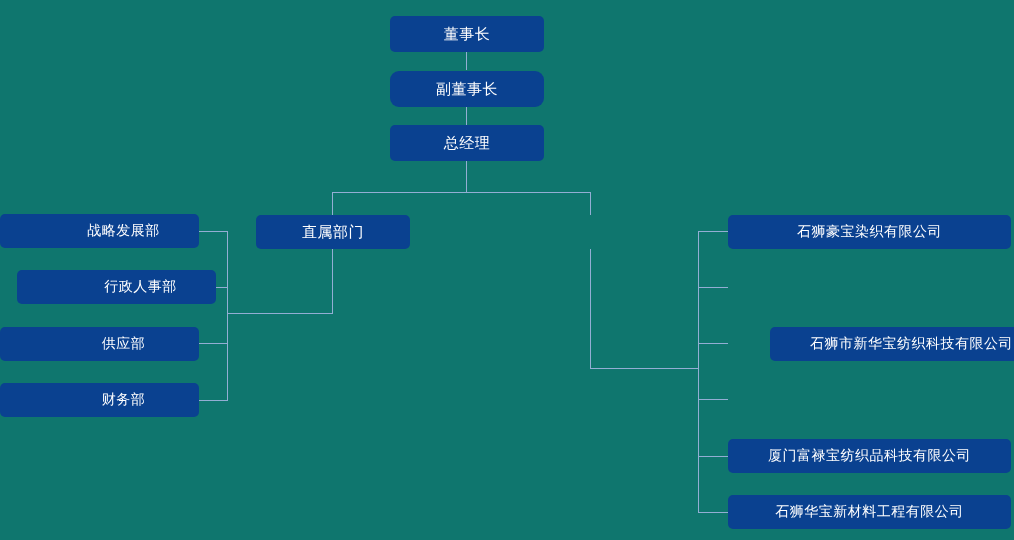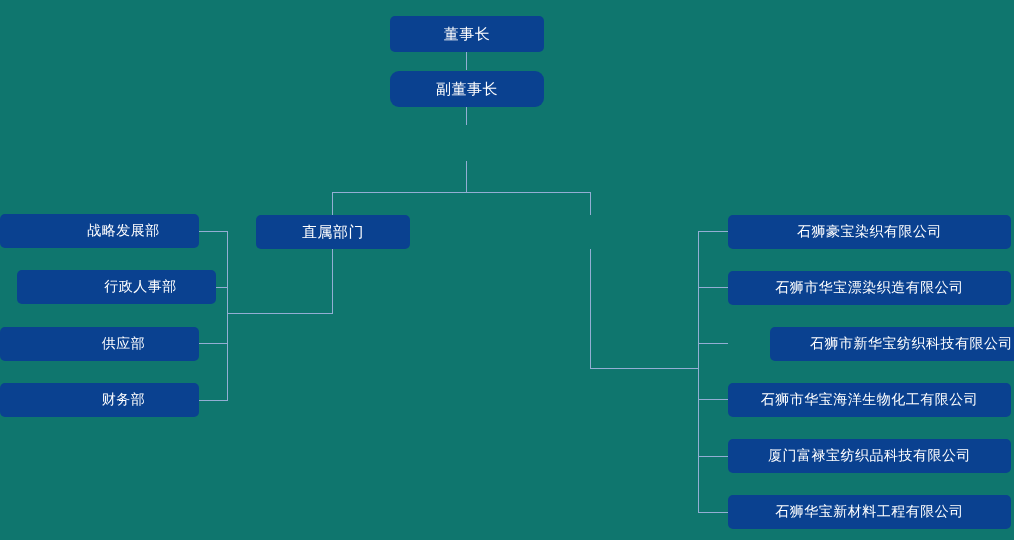--- a/index.html
+++ b/index.html
@@ -81,20 +81,23 @@
   <div class="line h" style="left:698px; top:399px; width:30px;"></div>
   <div class="line h" style="left:698px; top:456px; width:30px;"></div>
   <div class="line h" style="left:698px; top:512px; width:30px;"></div>
 
   <div class="node top" style="left:390px; top:16px; width:154px; height:36px;">
     <span>董事长</span>
   </div>
   <div class="node top" style="left:390px; top:71px; width:154px; height:36px;border-radius:9px;">
     <span>副董事长</span>
   </div>
+  <div class="node top" style="left:390px; top:125px; width:154px; height:36px;">
+    <span>总经理</span>
+  </div>
 
   <div class="node mid" style="left:256px; top:215px; width:154px; height:34px;">
     <span>直属部门</span>
   </div>
 
   <div class="node dept" style="left:0px; top:214px; width:199px; height:34px;">
     <span>战略发展部</span>
   </div>
   <div class="node dept" style="left:17px; top:270px; width:199px; height:34px;">
     <span>行政人事部</span>
@@ -102,28 +105,22 @@
   <div class="node dept" style="left:0px; top:327px; width:199px; height:34px;">
     <span>供应部</span>
   </div>
   <div class="node dept" style="left:0px; top:383px; width:199px; height:34px;">
     <span>财务部</span>
   </div>
 
   <div class="node sub" style="left:728px; top:215px; width:283px; height:34px;">
     <span>石狮豪宝染织有限公司</span>
   </div>
-  <div class="node sub" style="left:728px; top:271px; width:283px; height:34px;">
-    <span>石狮市华宝漂染织造有限公司</span>
-  </div>
   <div class="node sub" style="left:770px; top:327px; width:283px; height:34px;font-family:Liberation Serif, serif;">
     <span>石狮市新华宝纺织科技有限公司</span>
-  </div>
-  <div class="node sub" style="left:728px; top:383px; width:283px; height:34px;">
-    <span>石狮市华宝海洋生物化工有限公司</span>
   </div>
   <div class="node sub" style="left:728px; top:439px; width:283px; height:34px;">
     <span>厦门富禄宝纺织品科技有限公司</span>
   </div>
   <div class="node sub" style="left:728px; top:495px; width:283px; height:34px;">
     <span>石狮华宝新材料工程有限公司</span>
   </div>
 
 </div>
 

